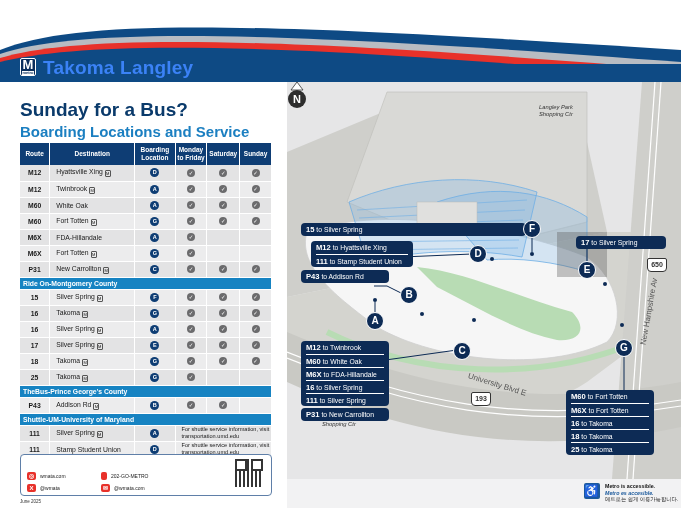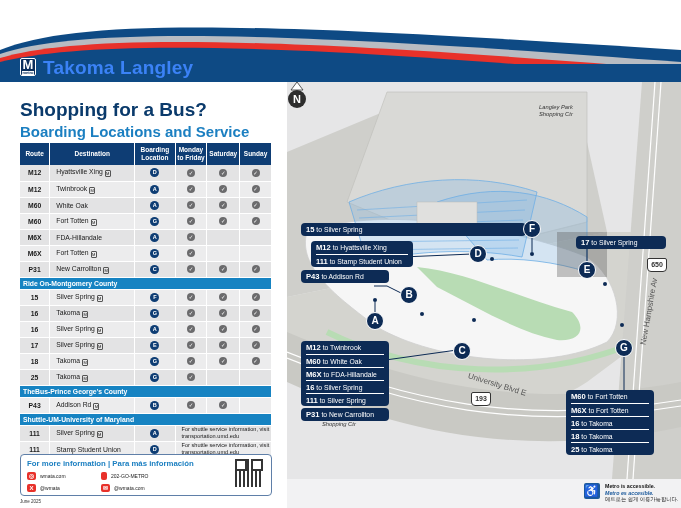--- a/index.html
+++ b/index.html
@@ -67,21 +67,21 @@
     <rect x="0" y="64" width="681" height="18" fill="#0e4a84"></rect>
   </svg>
   <div class="logo">
     <span>M</span>
     <small>metro</small>
   </div>
   <div class="station-title">Takoma Langley</div>
 </div>
 
 <div id="left">
-  <div class="h1">Shopping for a Bus?</div>
+  <div class="h1">Sunday for a Bus?</div>
   <div class="h2">Boarding Locations and Service Days</div>
 
   <table class="routes">
     <thead>
       <tr>
         <th>Route</th>
         <th>Destination</th>
         <th>Boarding Location</th>
         <th>Monday to Friday</th>
         <th>Saturday</th>
@@ -219,21 +219,20 @@
         <tr class="alt">
           <td class="route">111</td>
           <td class="dest"><span>Stamp Student Union</span></td>
           <td class="board"><span class="board-dot">D</span></td>
           <td class="note" colspan="3">For shuttle service information, visit transportation.umd.edu</td>
         </tr>
       </tbody>
   </table>
 
   <div class="info-box">
-    <div class="info-title">For more information | Para más información</div>
     <div class="info-item" style="left:6px; top:17px;">
       <span class="info-icon" style="background:#e8312a">◎</span>
       <span>wmata.com</span>
     </div>
     <div class="info-item" style="left:80px; top:17px;">
       <span class="info-icon" style="background:#e8312a; width:6px;"></span>
       <span>202-GO-METRO</span>
     </div>
     <div class="info-item" style="left:6px; top:29px;">
       <span class="info-icon" style="background:#e8312a">X</span>

